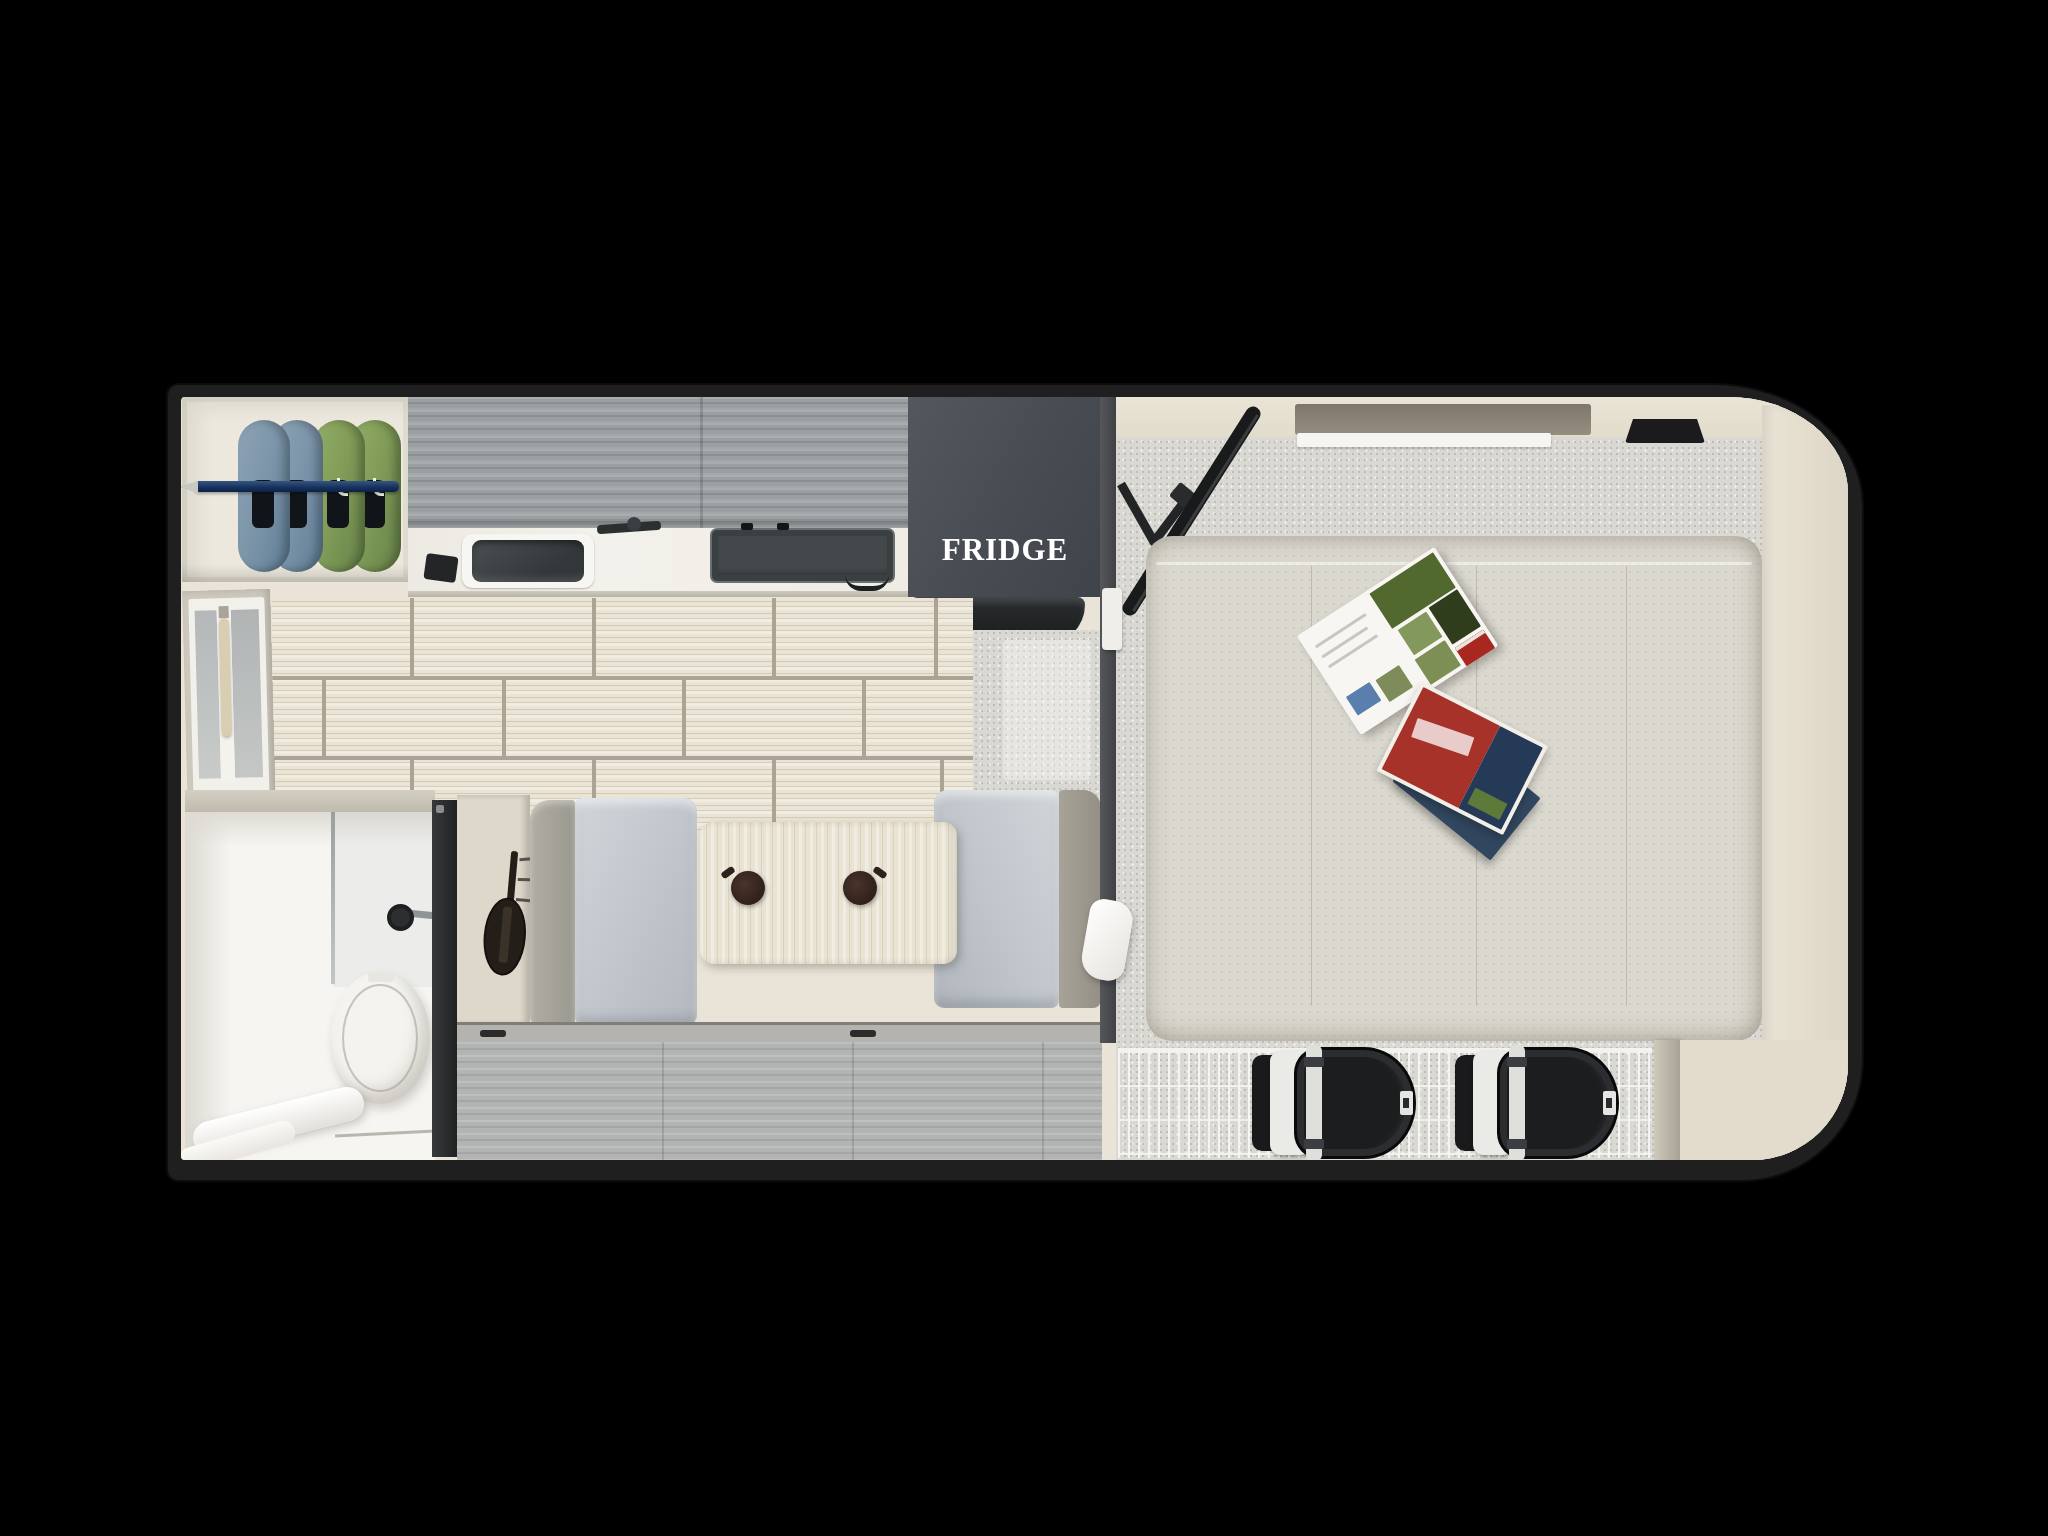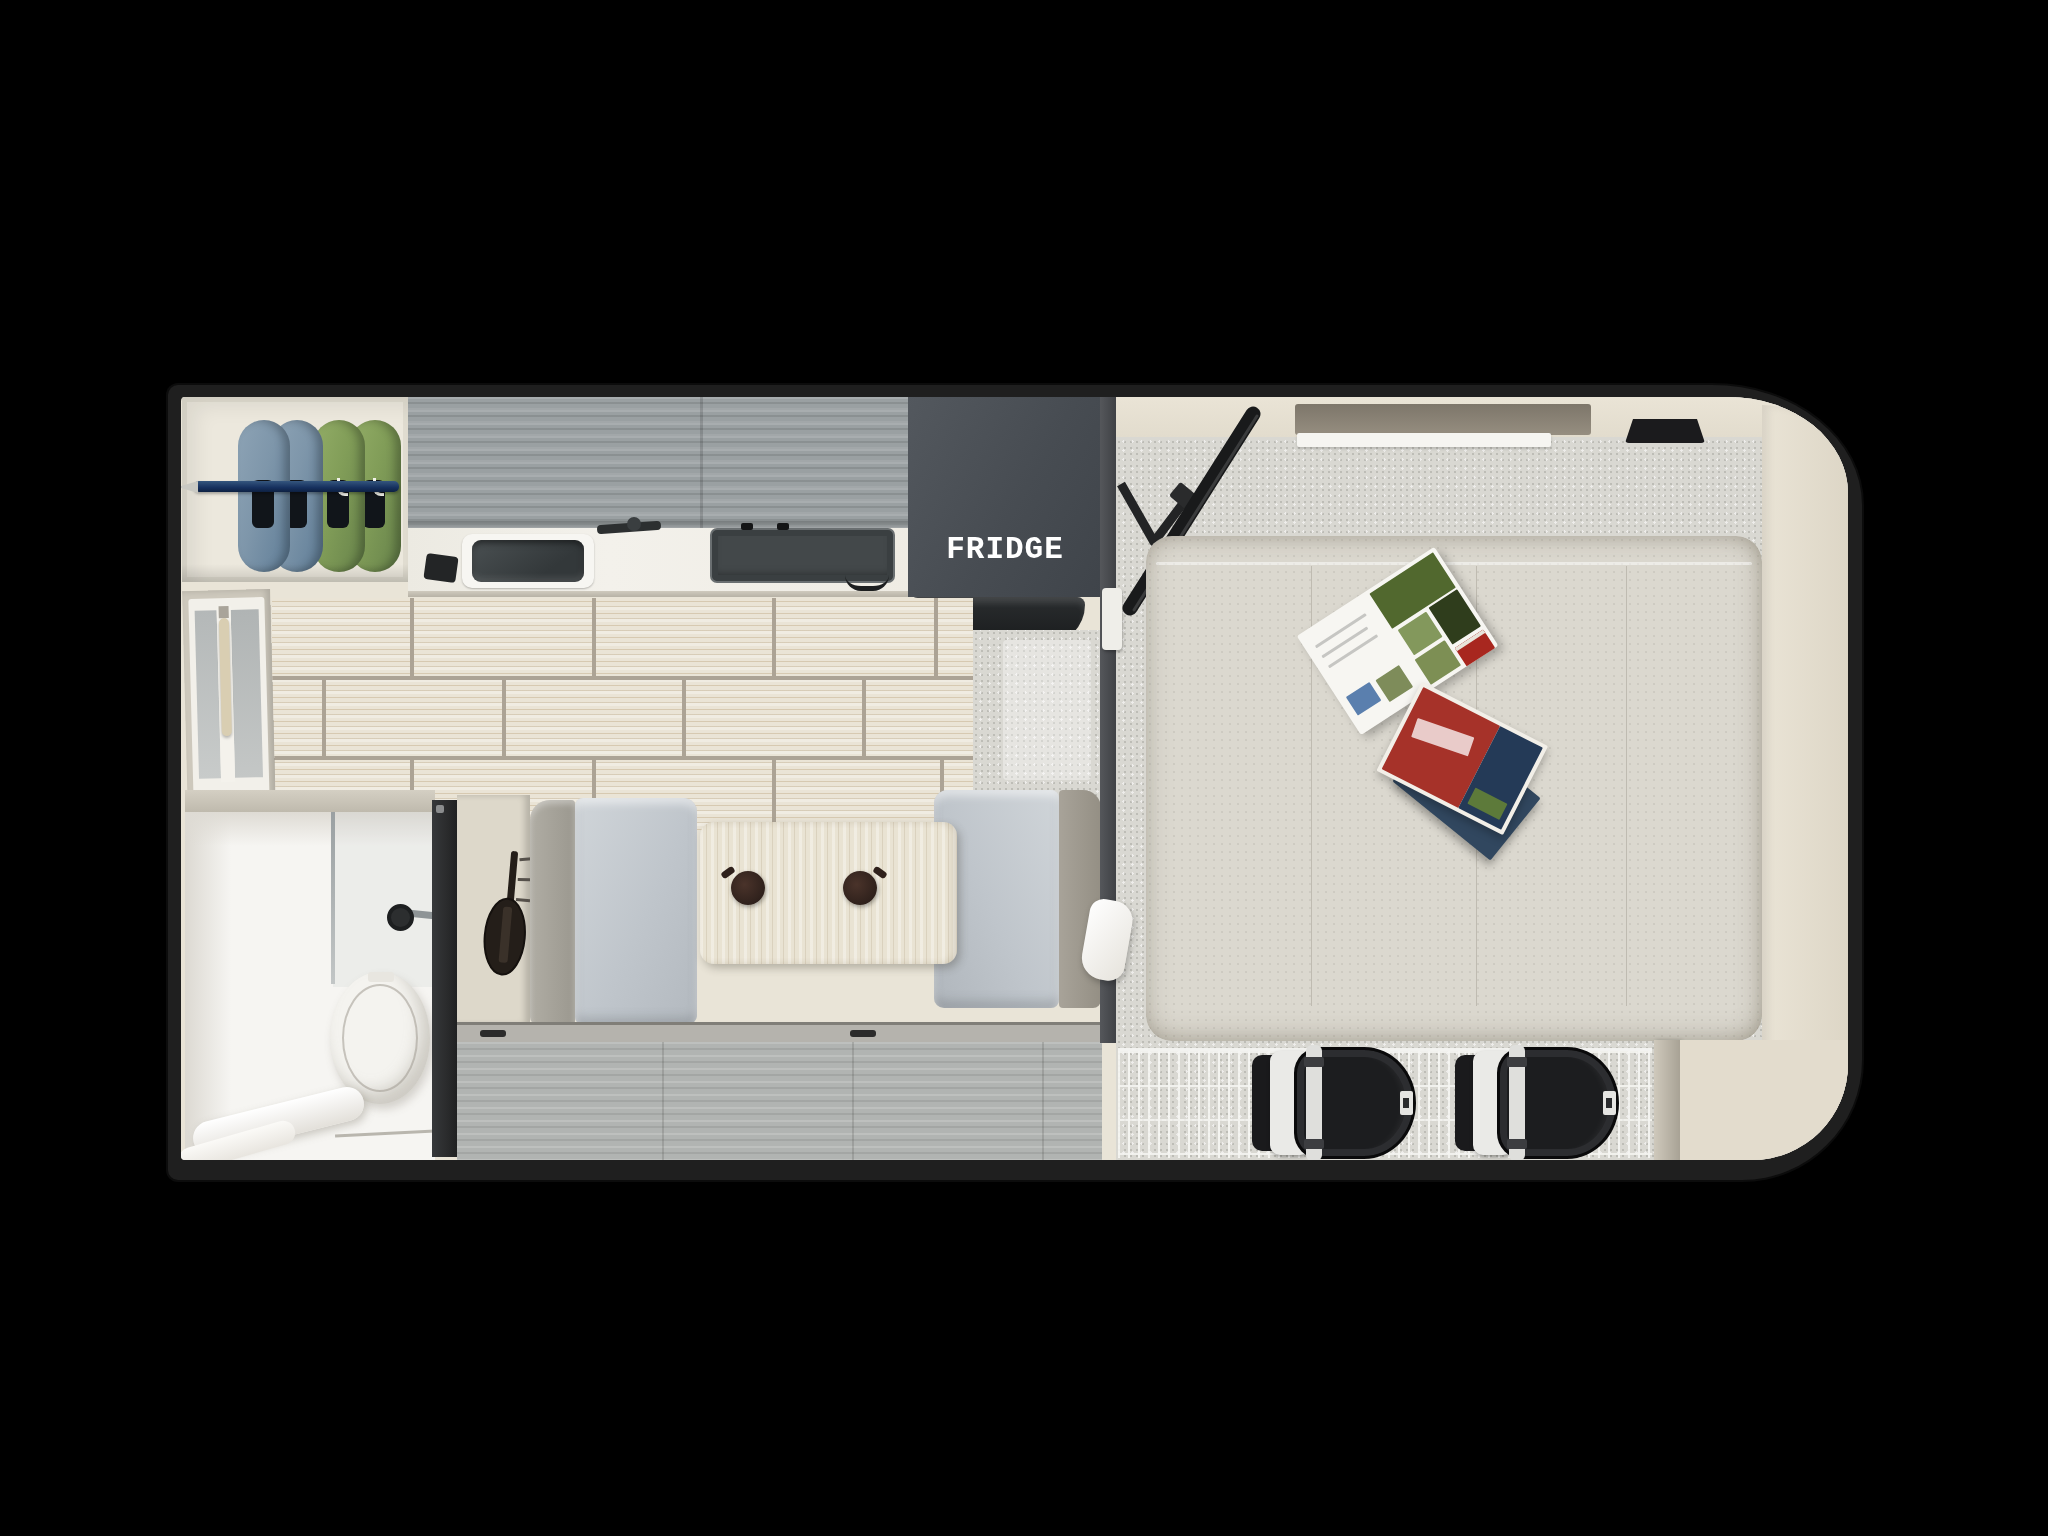--- a/index.html
+++ b/index.html
@@ -1,17 +1,17 @@
 <!DOCTYPE html>
 <html><head>
 <meta charset="utf-8">
 <style>
   html,body{margin:0;padding:0;background:#000;}
   #stage{position:relative;width:2048px;height:1536px;background:#000;overflow:hidden;
-         font-family:Liberation Mono, monospace;}
+         font-family:Liberation Serif, serif;}
   #stage *{position:absolute;box-sizing:border-box;}
 
   
   #plan-body{left:168px;top:385px;width:1694px;height:795px;background:#1f1f1f;
     border-radius:10px 150px 120px 10px / 10px 120px 120px 10px;
     box-shadow:0 0 0 2px #0c0c0c;}
   #plan-inner{left:181px;top:397px;width:1667px;height:763px;background:#e9e4d7;
     border-radius:4px 120px 96px 4px / 4px 96px 96px 4px;overflow:hidden;}
   #plan-inner *{position:absolute;}
 

